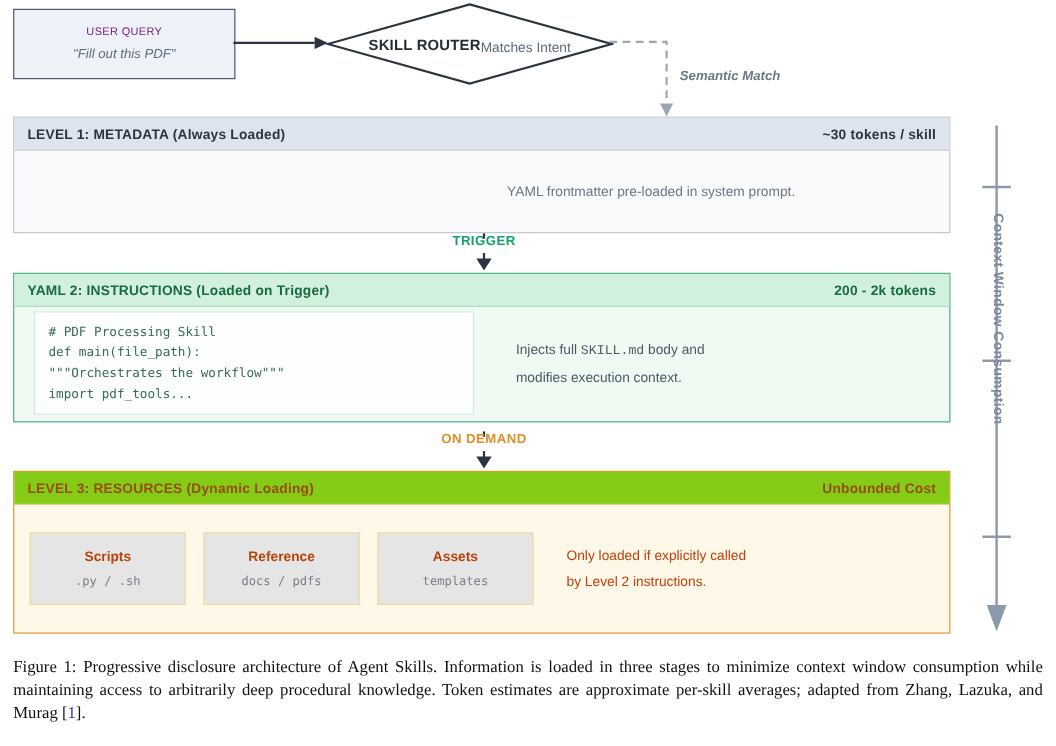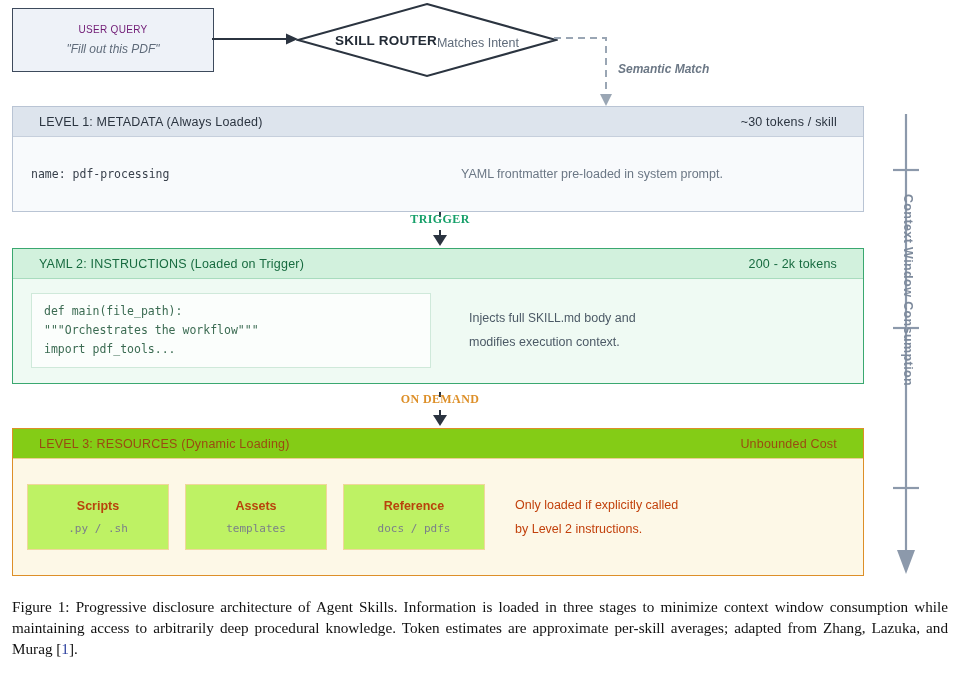--- a/index.html
+++ b/index.html
@@ -99,25 +99,25 @@
   .level-panel {
     position: absolute;
     left: 12px;
     width: 852px;
     box-sizing: border-box;
   }
   .level-head {
     display: flex;
     align-items: center;
     justify-content: space-between;
-    padding: 0 26px;
+    padding: 0 12px;
     height: 30px;
     box-sizing: border-box;
     font-size: 12.5px;
-    font-weight: normal;
+    font-weight: bold;
     letter-spacing: .2px;
   }
   .level-body {
     display: flex;
     align-items: center;
     box-sizing: border-box;
   }
 
   
   #level1 {
@@ -176,21 +176,21 @@
     width: 400px;
     box-sizing: border-box;
   }
   #l2-note {
     font-size: 12.5px;
     color: #4c5a66;
     line-height: 24px;
     margin-left: 38px;
   }
   #l2-note .mono {
-    font-family: Liberation Sans, sans-serif;
+    font-family: Liberation Mono, monospace;
     font-size: 12px;
   }
 
   
   #level3 {
     top: 428px;
     height: 148px;
     border: 1.5px solid #dd8f28;
     background: #fdf8e7;
   }
@@ -200,21 +200,21 @@
     border-bottom: 1px solid #eccf92;
   }
   #level3 .level-body {
     height: 116px;
     padding: 0 14px;
     align-items: center;
   }
   .resource-card {
     width: 142px;
     height: 66px;
-    background: #bef264;
+    background: #e5e5e5;
     border: 1px solid #f0d79b;
     margin-right: 16px;
     display: flex;
     flex-direction: column;
     align-items: center;
     justify-content: center;
     box-sizing: border-box;
   }
   .resource-card .rc-title {
     font-size: 12.5px;
@@ -242,21 +242,20 @@
     height: 36px;
   }
   .step-connector .step-label {
     position: absolute;
     left: 0; top: 0;
     width: 120px;
     text-align: center;
     font-size: 12px;
     font-weight: bold;
     letter-spacing: .4px;
-    font-family: Liberation Serif, serif;
   }
   #connector-trigger { top: 212px; }
   #connector-trigger .step-label { color: #17a06a; }
   #connector-ondemand { top: 392px; }
   #connector-ondemand .step-label { color: #dd8f28; }
 
   
   #context-axis {
     position: absolute;
     left: 882px; top: 110px;
@@ -321,21 +320,20 @@
   <div id="semantic-label">Semantic Match</div>
 </div>
 
 <div id="level1" class="level-panel">
   <div class="level-head">
     <span>LEVEL 1: METADATA (Always Loaded)</span>
     <span>~30 tokens / skill</span>
   </div>
   <div class="level-body">
     <div id="l1-code">
-      <div>name: pdf-processing</div>
     </div>
     <div id="l1-note">
       <div>YAML frontmatter pre-loaded in system prompt.</div>
     </div>
   </div>
 </div>
 
 <div id="connector-trigger" class="step-connector">
   <div class="step-label">TRIGGER</div>
   <svg width="120" height="36" viewBox="0 0 120 36">
@@ -345,20 +343,21 @@
   </svg>
 </div>
 
 <div id="level2" class="level-panel">
   <div class="level-head">
     <span>YAML 2: INSTRUCTIONS (Loaded on Trigger)</span>
     <span>200 - 2k tokens</span>
   </div>
   <div class="level-body">
     <div id="l2-code">
+      <div># PDF Processing Skill</div>
       <div>def main(file_path):</div>
       <div>"""Orchestrates the workflow"""</div>
       <div>import pdf_tools...</div>
     </div>
     <div id="l2-note">
       <div><span>Injects full </span><span class="mono">SKILL.md</span><span> body and</span></div>
       <div>modifies execution context.</div>
     </div>
   </div>
 </div>
@@ -376,26 +375,26 @@
   <div class="level-head">
     <span>LEVEL 3: RESOURCES (Dynamic Loading)</span>
     <span>Unbounded Cost</span>
   </div>
   <div class="level-body">
     <div class="resource-card">
       <div class="rc-title">Scripts</div>
       <div class="rc-sub">.py / .sh</div>
     </div>
     <div class="resource-card">
+      <div class="rc-title">Reference</div>
+      <div class="rc-sub">docs / pdfs</div>
+    </div>
+    <div class="resource-card">
       <div class="rc-title">Assets</div>
       <div class="rc-sub">templates</div>
-    </div>
-    <div class="resource-card">
-      <div class="rc-title">Reference</div>
-      <div class="rc-sub">docs / pdfs</div>
     </div>
     <div id="l3-note">
       <div>Only loaded if explicitly called</div>
       <div>by Level 2 instructions.</div>
     </div>
   </div>
 </div>
 
 <svg id="context-axis" viewBox="0 0 78 470">
   <line x1="24" y1="4" x2="24" y2="442" stroke="#8c99ab" stroke-width="2.2"></line>

